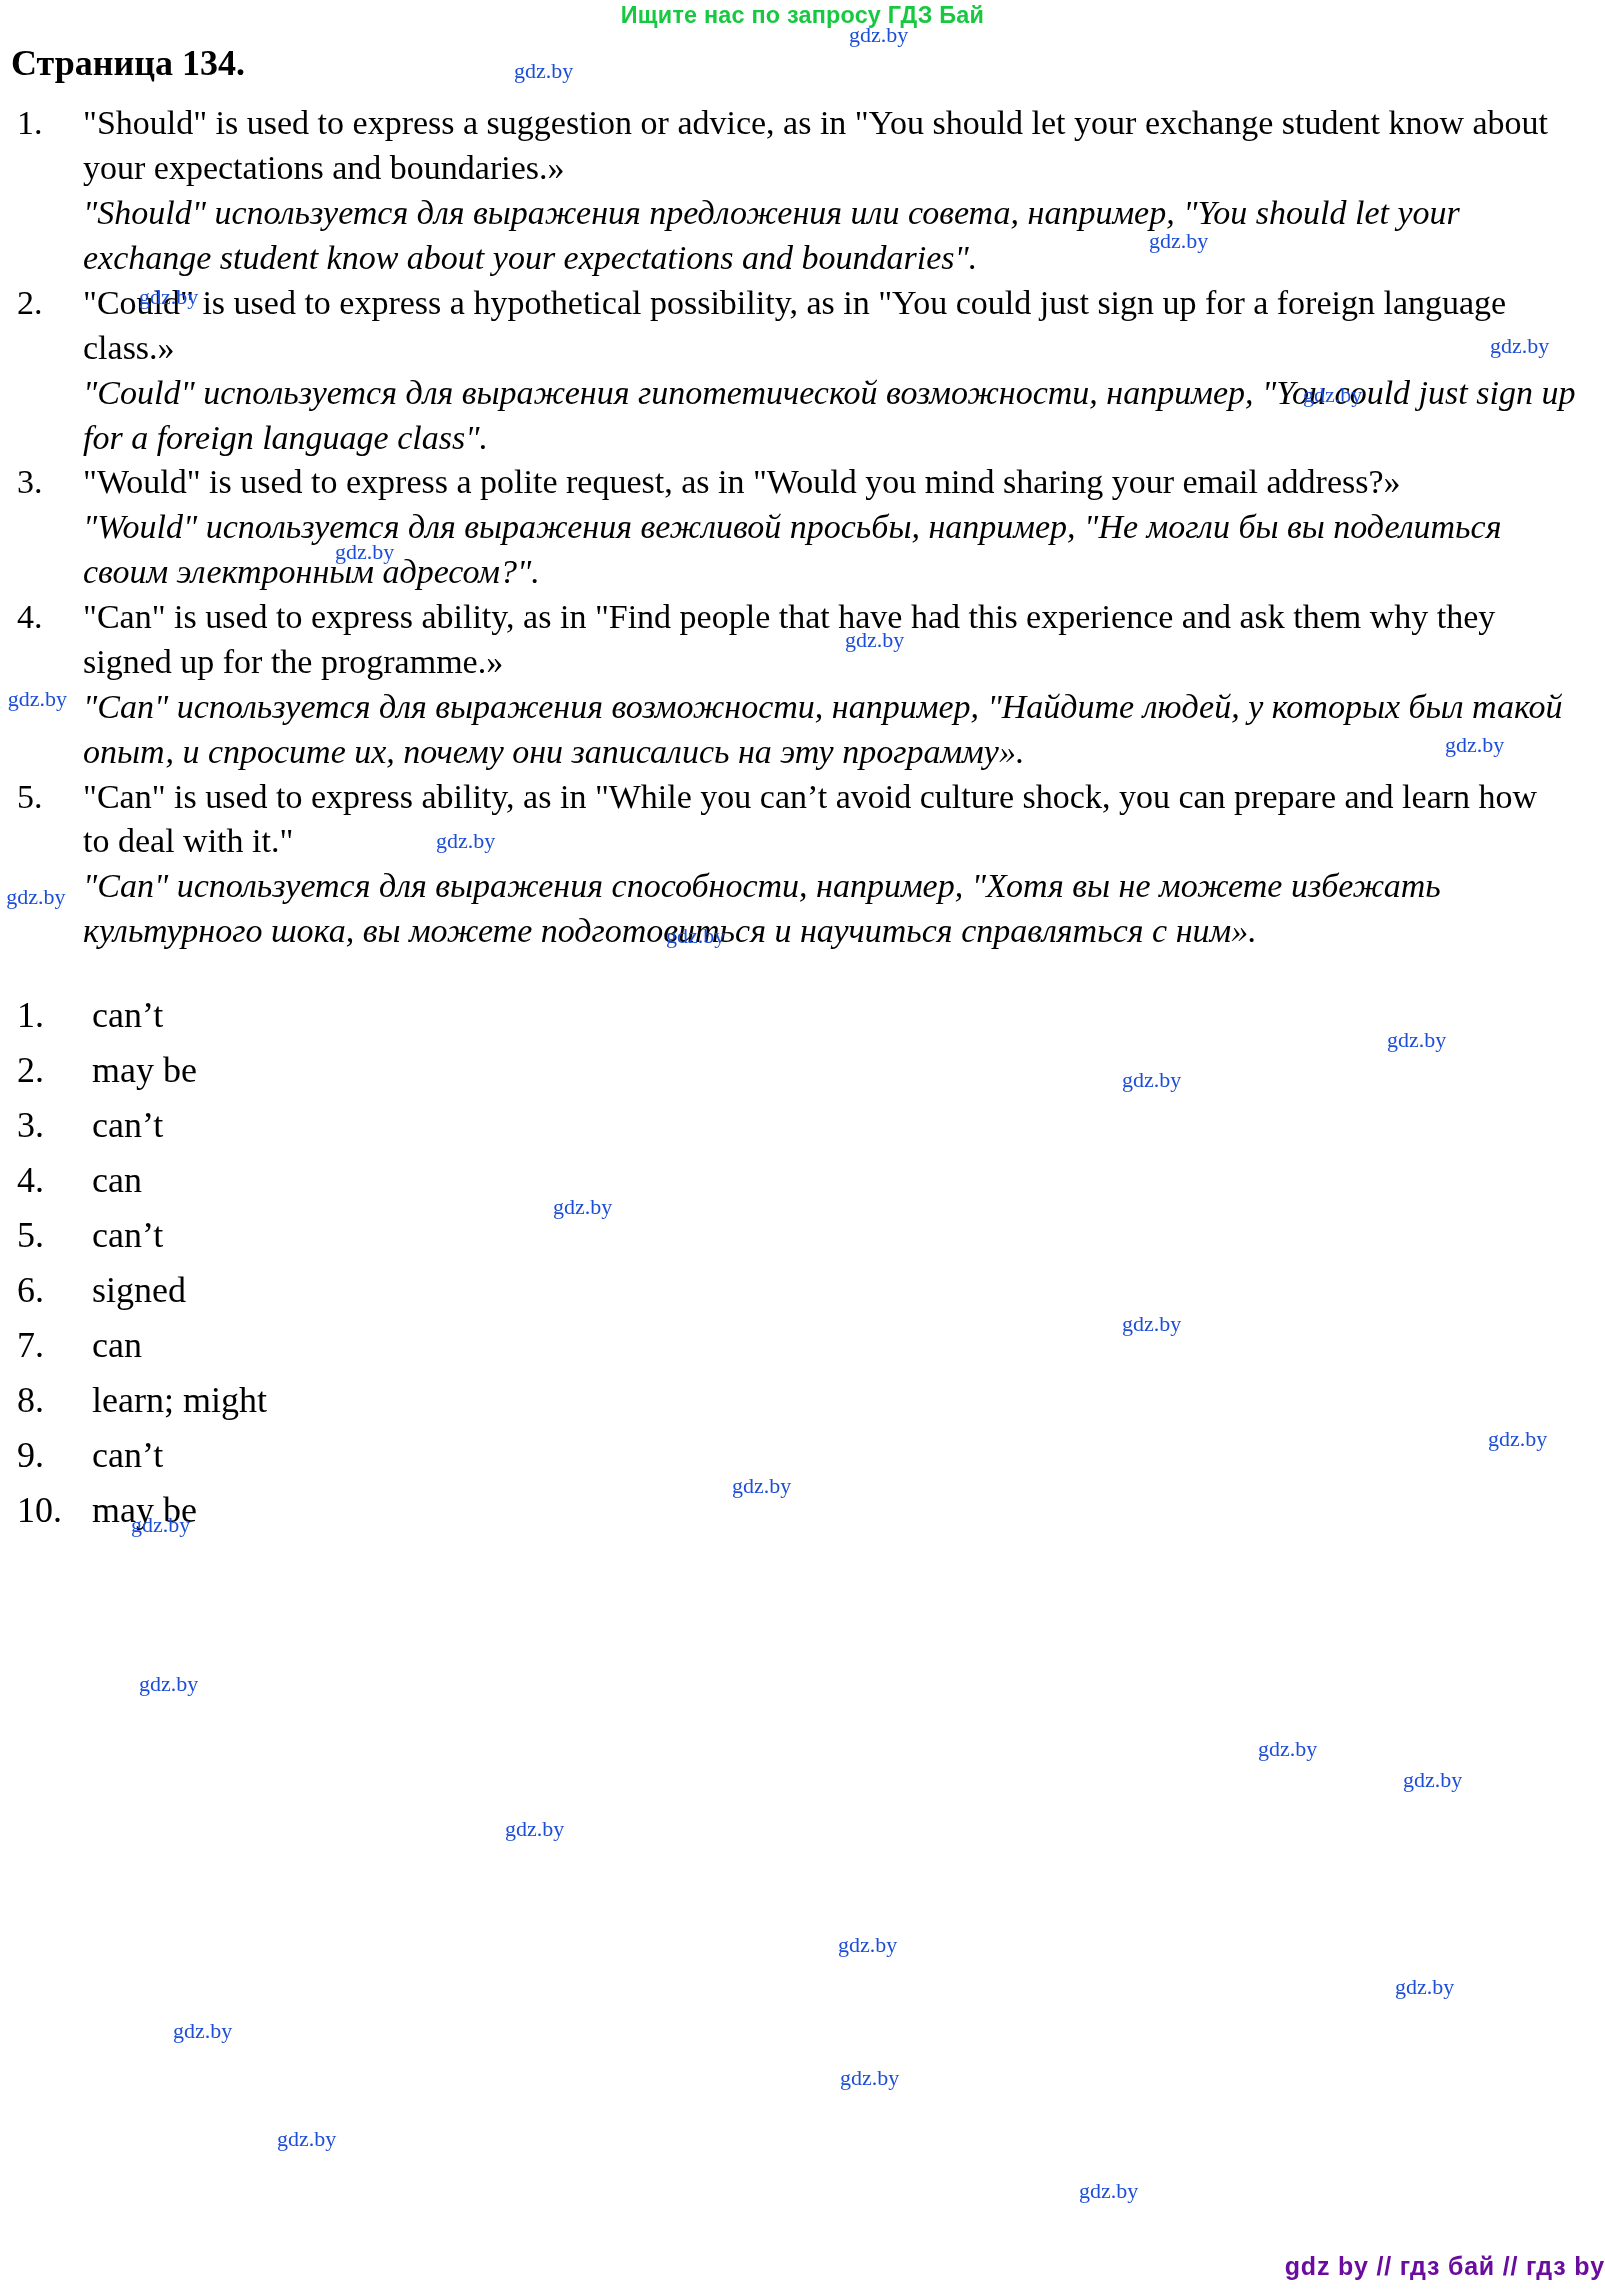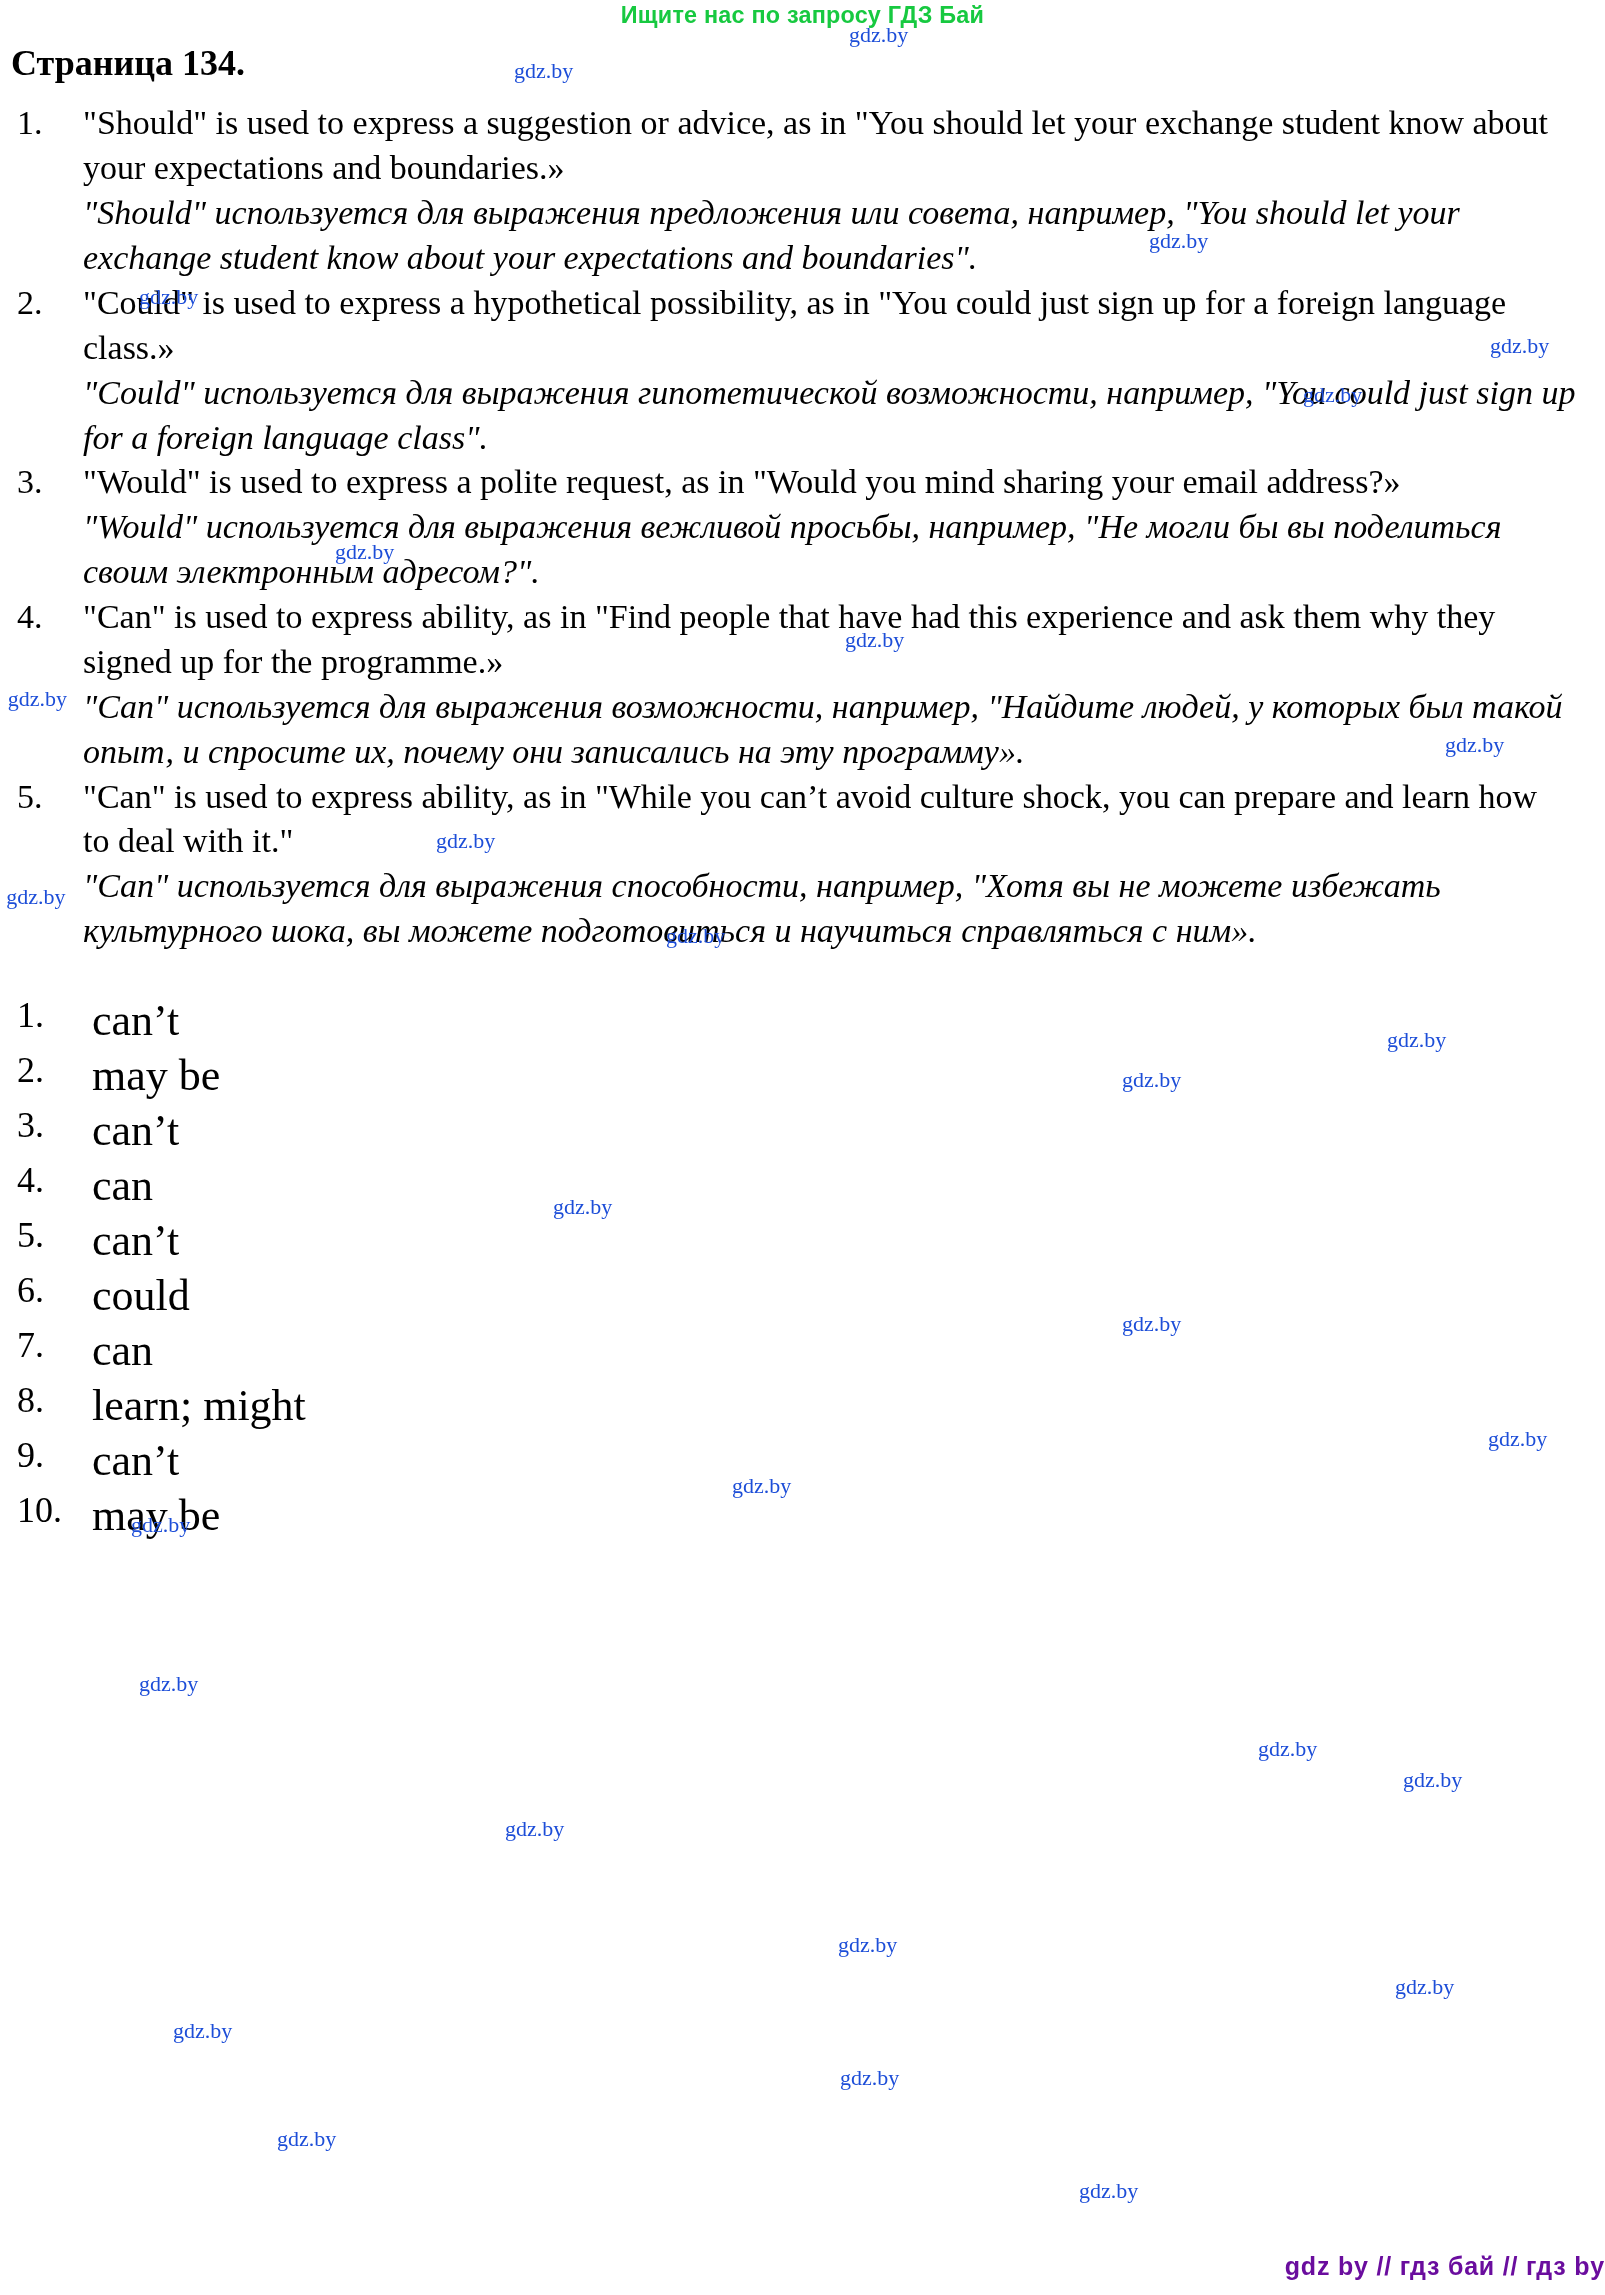--- a/index.html
+++ b/index.html
@@ -133,21 +133,21 @@
   }
   ol.short > li .num {
     position: absolute;
     left: 17px;
     top: 0;
     font-size: 36px;
     line-height: 1.5;
     width: 72px;
   }
   ol.short > li .val {
-    font-size: 44px;
+    font-size: 36px;
     line-height: 1.5;
   }
 </style>
 </head>
 <body>
 
 <div id="page">
 
   <div class="top-banner">Ищите нас по запросу ГДЗ Бай</div>
 
@@ -217,21 +217,21 @@
         </li>
       </ol>
 
 
     <ol class="short" id="task-d-list">
         <li><span class="num">1.</span><span class="val">can’t</span></li>
         <li><span class="num">2.</span><span class="val">may be</span></li>
         <li><span class="num">3.</span><span class="val">can’t</span></li>
         <li><span class="num">4.</span><span class="val">can</span></li>
         <li><span class="num">5.</span><span class="val">can’t</span></li>
-        <li><span class="num">6.</span><span class="val">could</span></li>
+        <li><span class="num">6.</span><span class="val">signed</span></li>
         <li><span class="num">7.</span><span class="val">can</span></li>
         <li><span class="num">8.</span><span class="val">learn; might</span></li>
         <li><span class="num">9.</span><span class="val">can’t</span></li>
         <li><span class="num">10.</span><span class="val">may be</span></li>
       </ol>
 
   </div>
 
   <div class="footer-bar">gdz by  //  гдз бай  //  гдз by</div>
 

